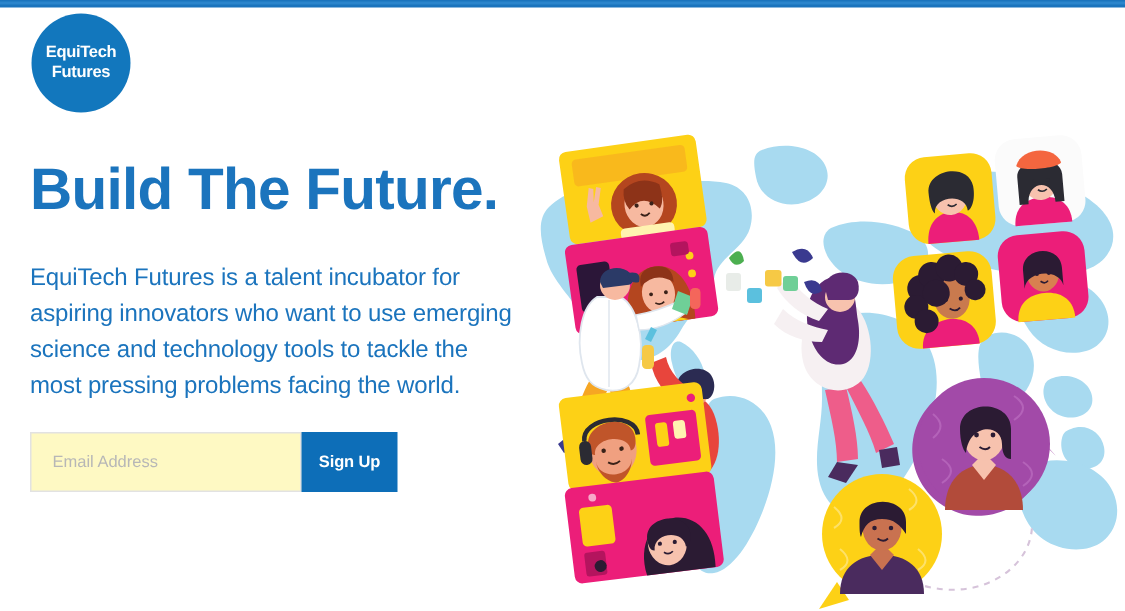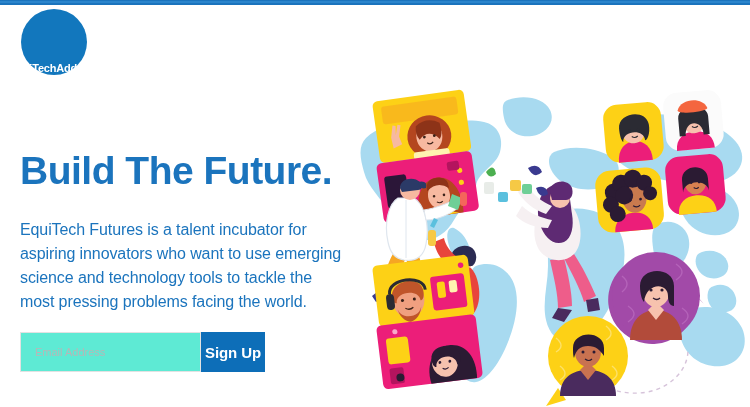--- a/index.html
+++ b/index.html
@@ -28,22 +28,22 @@
     width: 750px; height: 2px;
     background: #2b85cc;
   }
 
   
   .logo {
     position: absolute; left: 21px; top: 9px;
     width: 66px; height: 66px;
     border-radius: 50%;
     background: #1277bd;
-    display: flex; align-items: flex-end; justify-content: center;
-    flex-direction: row;
+    display: flex; align-items: center; justify-content: center;
+    flex-direction: column;
   }
   .logo-text {
     color: #ffffff;
     font-size: 11px;
     font-weight: bold;
     line-height: 13px;
     text-align: center;
     letter-spacing: -0.2px;
   }
 
@@ -52,21 +52,20 @@
     position: absolute; left: 20px; top: 104px;
     width: 340px;
   }
   .headline {
     color: #1b74bd;
     font-size: 39px;
     font-weight: bold;
     line-height: 46px;
     letter-spacing: -0.5px;
     white-space: nowrap;
-    margin-top: 44px;
   }
   .lede {
     margin-top: 24px;
     color: #1b74bd;
     font-size: 16px;
     line-height: 24px;
     letter-spacing: -0.1px;
     width: 330px;
   }
   .signup-note {
@@ -81,34 +80,34 @@
   .form-row {
     margin-top: 18px;
     display: flex;
     align-items: stretch;
     width: 245px;
     height: 40px;
   }
   .email-input {
     flex: 1 1 auto;
     border: 1px solid #e2e2e2;
-    background: #5eead4;
+    background: #fef9c3;
     padding: 0 14px;
     font-size: 11px;
     font-family: "Liberation Sans", sans-serif;
     color: #333333;
     outline: none;
   }
   .email-input::placeholder { color: #b7b7b7; }
   .signup-btn {
     width: 64px;
     border: none;
     background: #0d6eb8;
     color: #ffffff;
-    font-size: 15px;
+    font-size: 11px;
     font-weight: bold;
     font-family: "Liberation Sans", sans-serif;
     cursor: pointer;
     letter-spacing: -0.1px;
   }
 
   
   .illustration {
     position: absolute; left: 358px; top: 60px;
     width: 392px; height: 347px;
@@ -120,21 +119,21 @@
 <body>
 
 <div class="page">
 
   <div class="top-bar">
     <div class="top-bar-inner"></div>
   </div>
 
   <div class="logo">
     <div class="logo-text">EquiTech</div>
-    <div class="logo-text">Address</div>
+    <div class="logo-text">Futures</div>
   </div>
 
   <div class="content">
     <h1 class="headline">Build The Future.</h1>
     <p class="lede">EquiTech Futures is a talent incubator for aspiring innovators who want to use emerging science and technology tools to tackle the most pressing problems facing the world.</p>
 
     <form class="form-row">
       <input class="email-input" type="email" placeholder="Email Address" style="">
       <button class="signup-btn" type="submit">Sign Up</button>
     </form>

